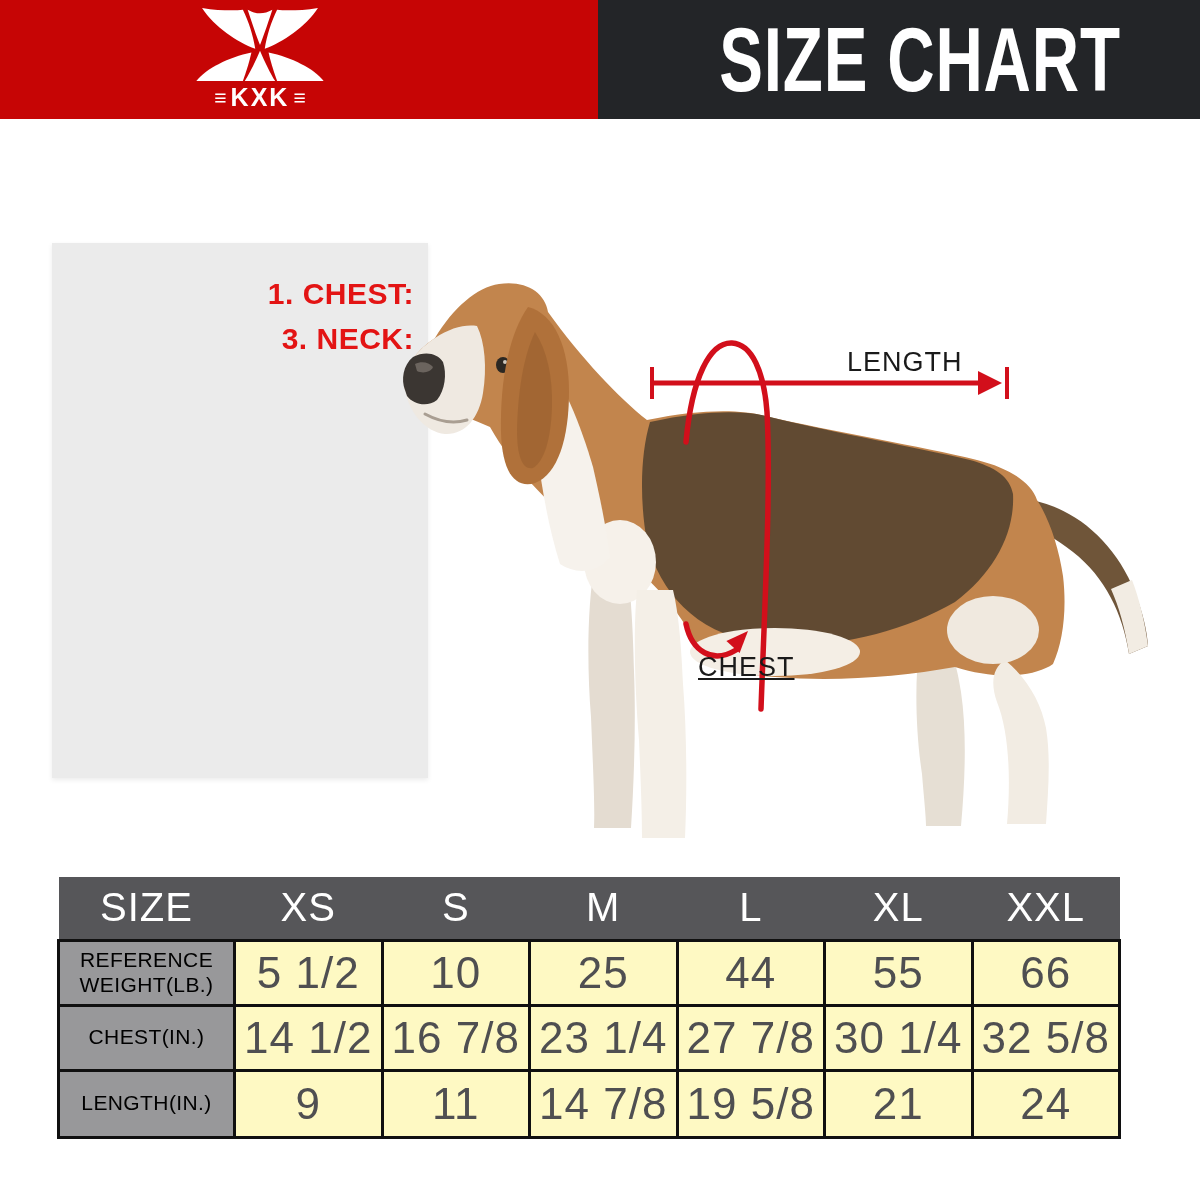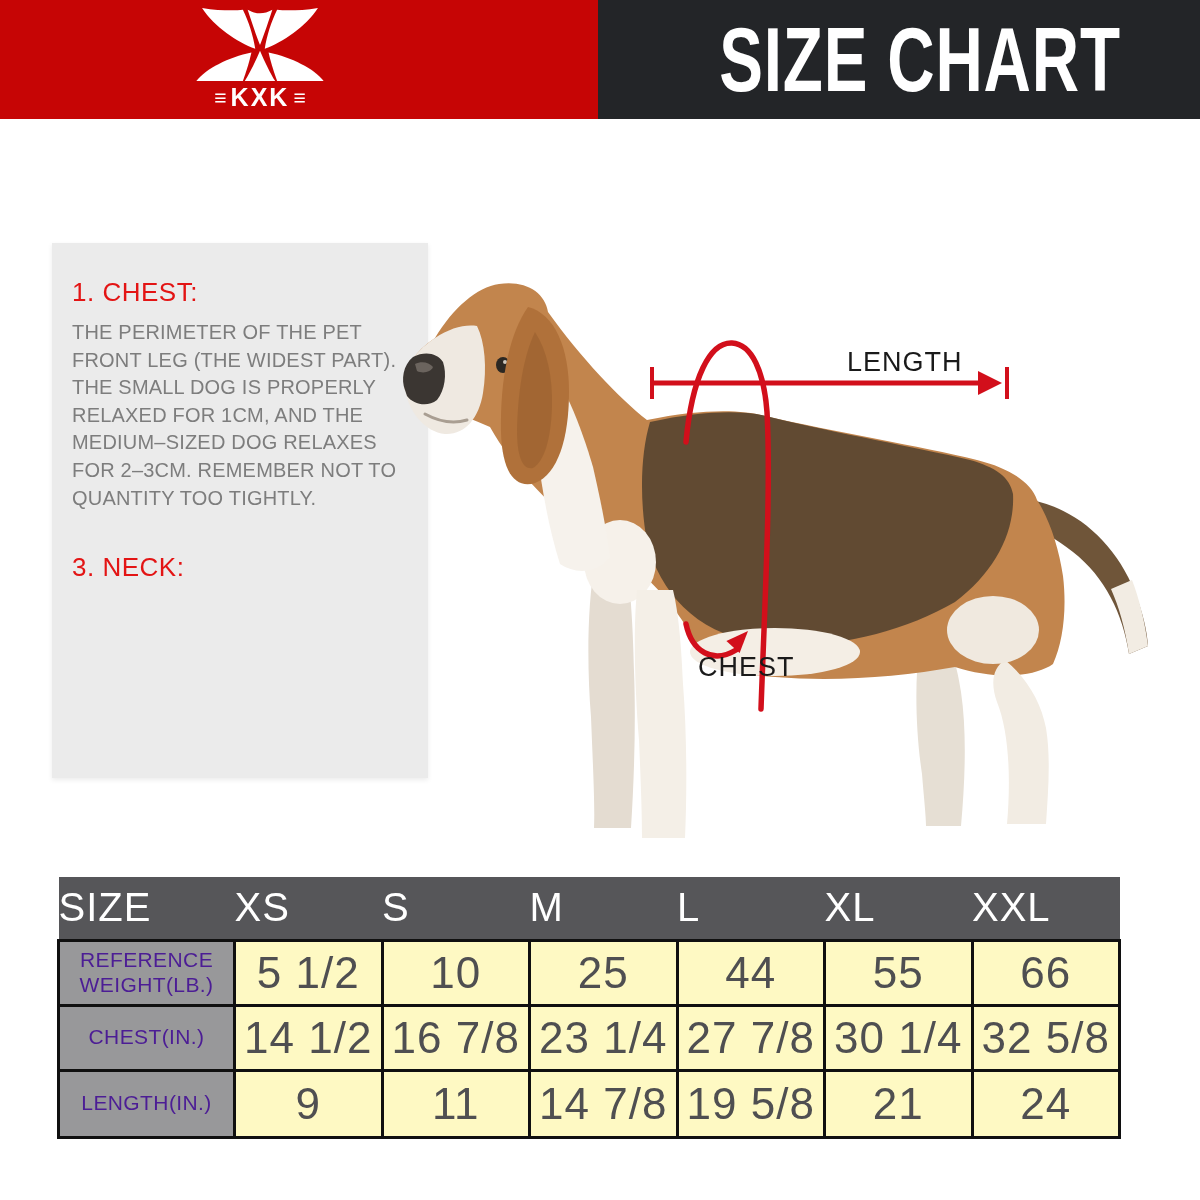--- a/index.html
+++ b/index.html
@@ -21,35 +21,35 @@
   .logo{position:absolute;left:185px;top:6px;width:150px;height:110px;display:flex;flex-direction:column;
         align-items:center;justify-content:flex-start;}
   .logo-emblem{width:144px;height:76px;}
   .logo-text{color:#fff;font-weight:700;font-size:25px;letter-spacing:2px;line-height:1;margin-top:3px;
              display:flex;align-items:center;gap:4px;}
   .logo-flank{font-size:21px;letter-spacing:0;}
 
   
   .panel{position:absolute;left:52px;top:243px;width:376px;height:535px;background:var(--panel-bg);
          padding:34px 14px 0 20px;box-shadow:0 2px 5px rgba(0,0,0,0.08);}
-  .sec-heading{color:var(--heading-red);font-size:26px;font-weight:400;letter-spacing:0.5px;margin-bottom:11px;}
+  .sec-heading{color:var(--heading-red);font-size:30px;font-weight:700;letter-spacing:0.5px;margin-bottom:11px;text-align:right;}
   .sec-body{color:var(--body-gray);font-size:20px;line-height:1.38;letter-spacing:0.2px;margin-bottom:40px;}
 
   
   .dog-wrap{position:absolute;left:395px;top:262px;width:790px;height:590px;}
   .anno-label{position:absolute;color:#1a1a1a;font-size:27px;letter-spacing:1px;font-weight:400;}
   #label-length{left:847px;top:347px;}
-  #label-chest{left:698px;top:652px;}
+  #label-chest{left:698px;top:652px;text-decoration:underline;}
 
   
   .size-table{position:absolute;left:57px;top:877px;width:1064px;border-collapse:collapse;table-layout:fixed;}
   .size-table th{background:var(--table-header-bg);color:#fff;font-weight:400;border:none;height:63px;
-                 font-size:40px;letter-spacing:1px;vertical-align:middle;text-align:left;}
+                 font-size:40px;letter-spacing:1px;vertical-align:middle;text-align:center;}
   .size-table td{border:3px solid #101010;height:65px;text-align:center;vertical-align:middle;}
-  .size-table td.rowlabel{background:var(--table-label-bg);color:#4c1d95;font-size:21px;letter-spacing:0.4px;
+  .size-table td.rowlabel{background:var(--table-label-bg);color:#000000;font-size:21px;letter-spacing:0.4px;
                           line-height:1.18;padding:0 6px;}
   .size-table td.val{background:#fef9c3;color:var(--data-gray);font-size:44px;letter-spacing:1px;}
   .size-table tr.last td{height:67px;}
 </style>
 </head>
 <body>
 
 <div id="canvas">
 
   <div class="banner">
@@ -76,21 +76,20 @@
         <span class="logo-flank">≡</span>
       </div>
     </div>
     <div class="banner-black">
       <div class="banner-title">SIZE CHART</div>
     </div>
   </div>
 
   <div class="panel">
     <div class="sec-heading">1. CHEST:</div>
-    <div class="sec-body">THE PERIMETER OF THE PET FRONT LEG (THE WIDEST PART). THE SMALL DOG IS PROPERLY RELAXED FOR 1CM, AND THE MEDIUM–SIZED DOG RELAXES FOR 2–3CM. REMEMBER NOT TO QUANTITY TOO TIGHTLY.</div>
     <div class="sec-heading">3. NECK:</div>
   </div>
 
   <div class="dog-wrap">
     <svg width="790" height="590" viewBox="0 0 790 590">
 
       <path d="M200,300 C192,345 192,405 196,455 C198,505 200,545 199,566 L236,566 C239,520 241,460 239,410 C238,360 235,322 231,295 Z" fill="#e4dcd1"></path>
       <path d="M525,380 C519,420 521,472 527,512 C529,537 531,554 531,564 L566,564 C570,520 572,470 566,430 C562,402 556,388 550,380 Z" fill="#e6dfd4"></path>
 
       <path d="M630,262 C645,268 660,276 678,290 C710,315 728,352 734,392 L753,384 C752,368 748,352 740,330 C720,280 680,246 636,238 Z" fill="#6f5539"></path>

